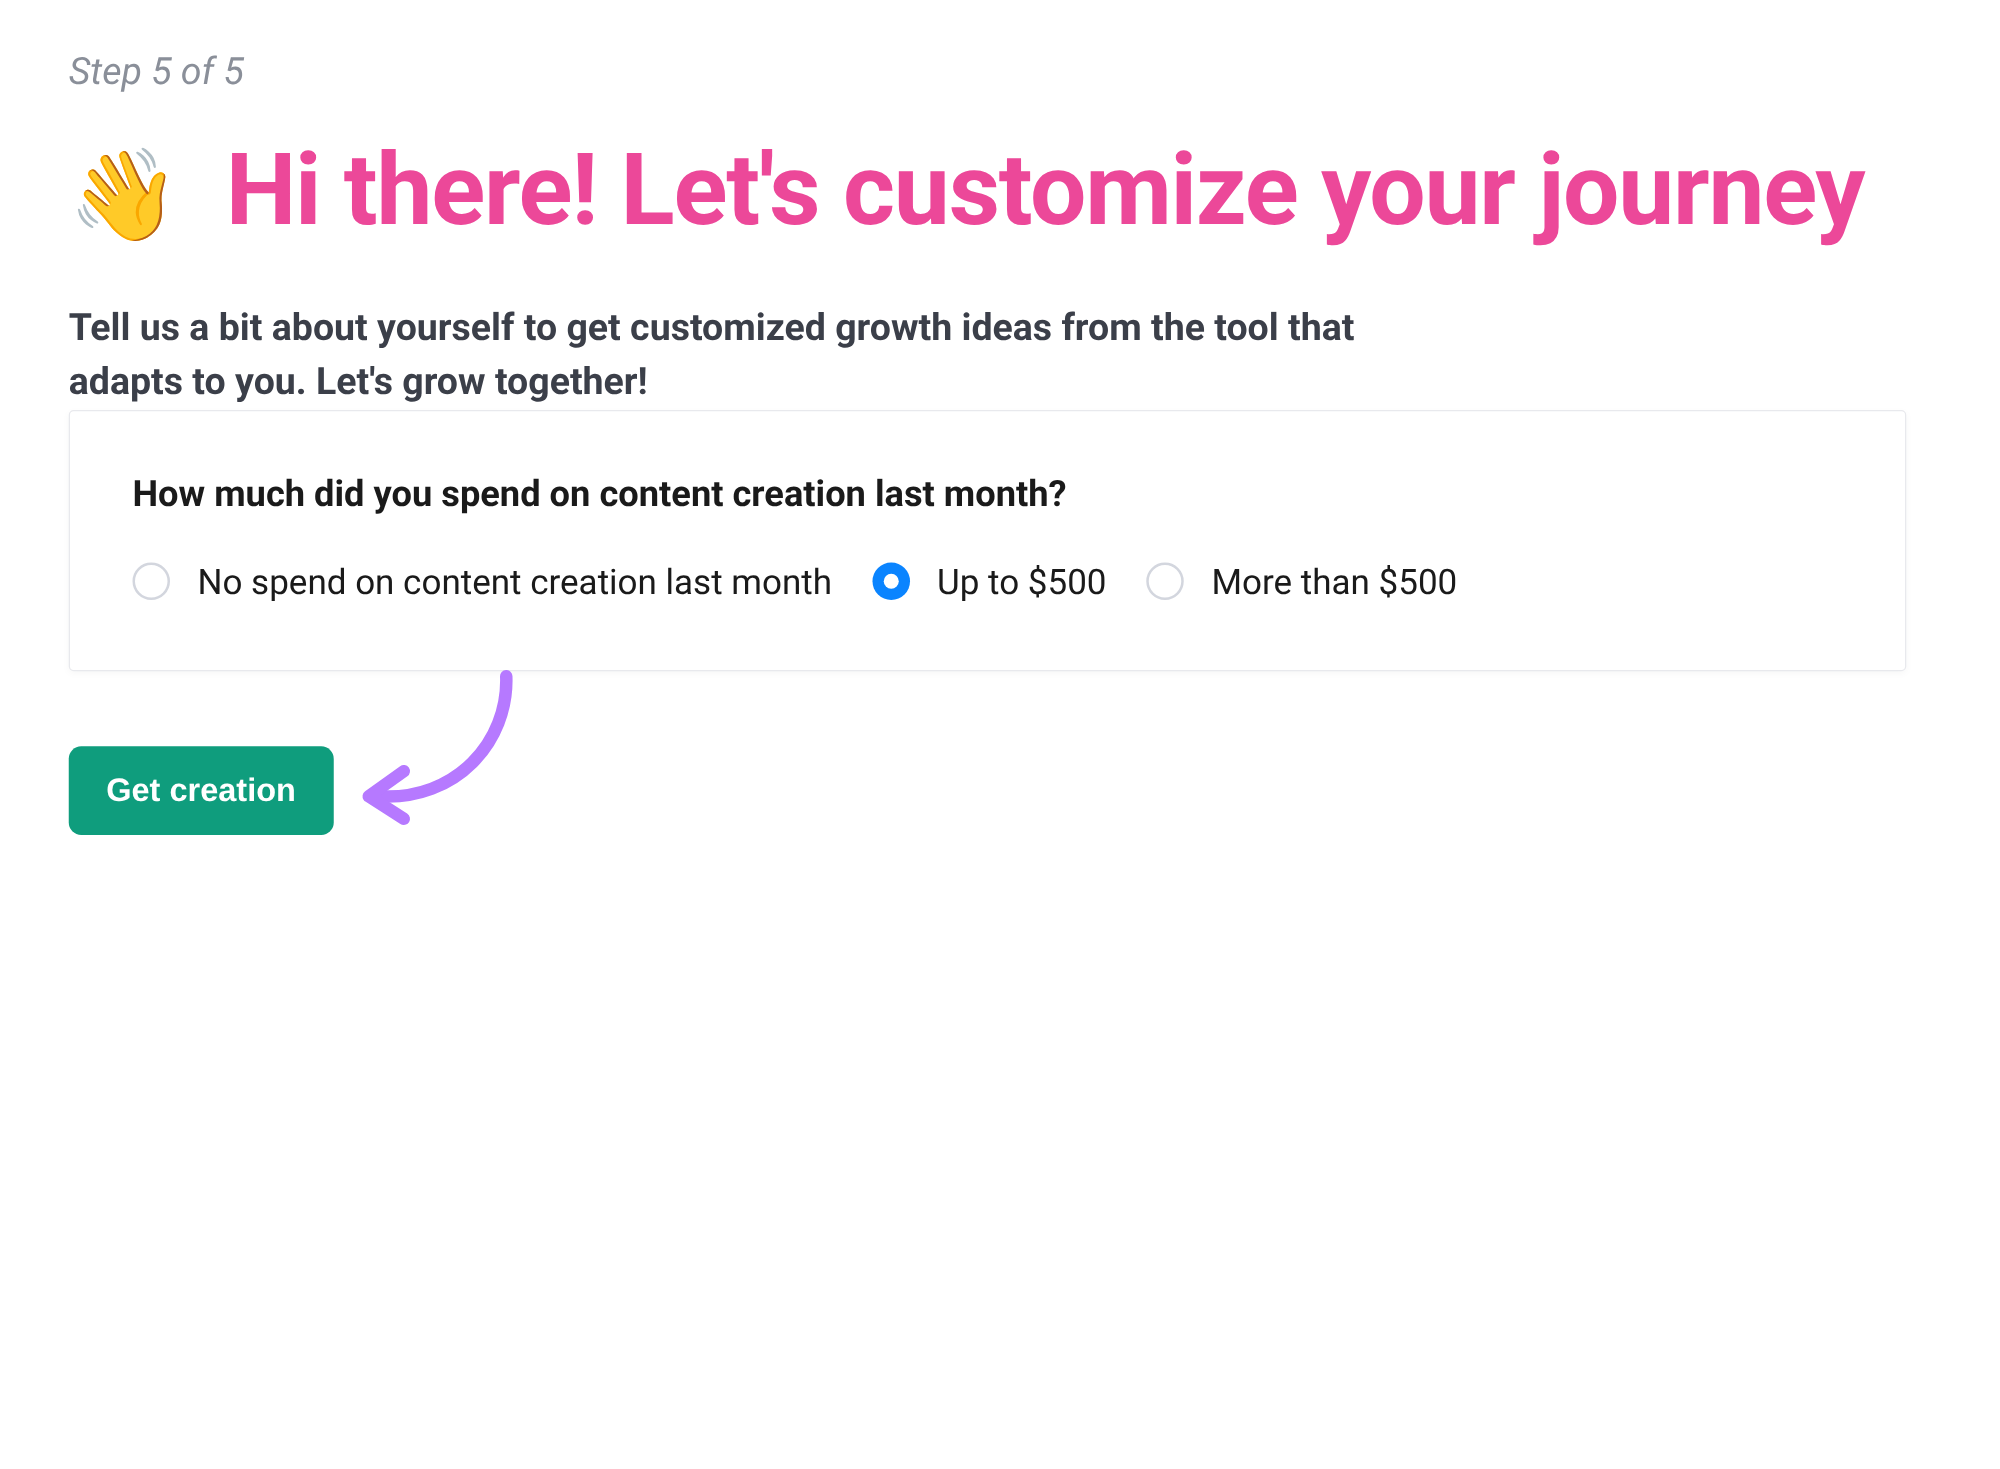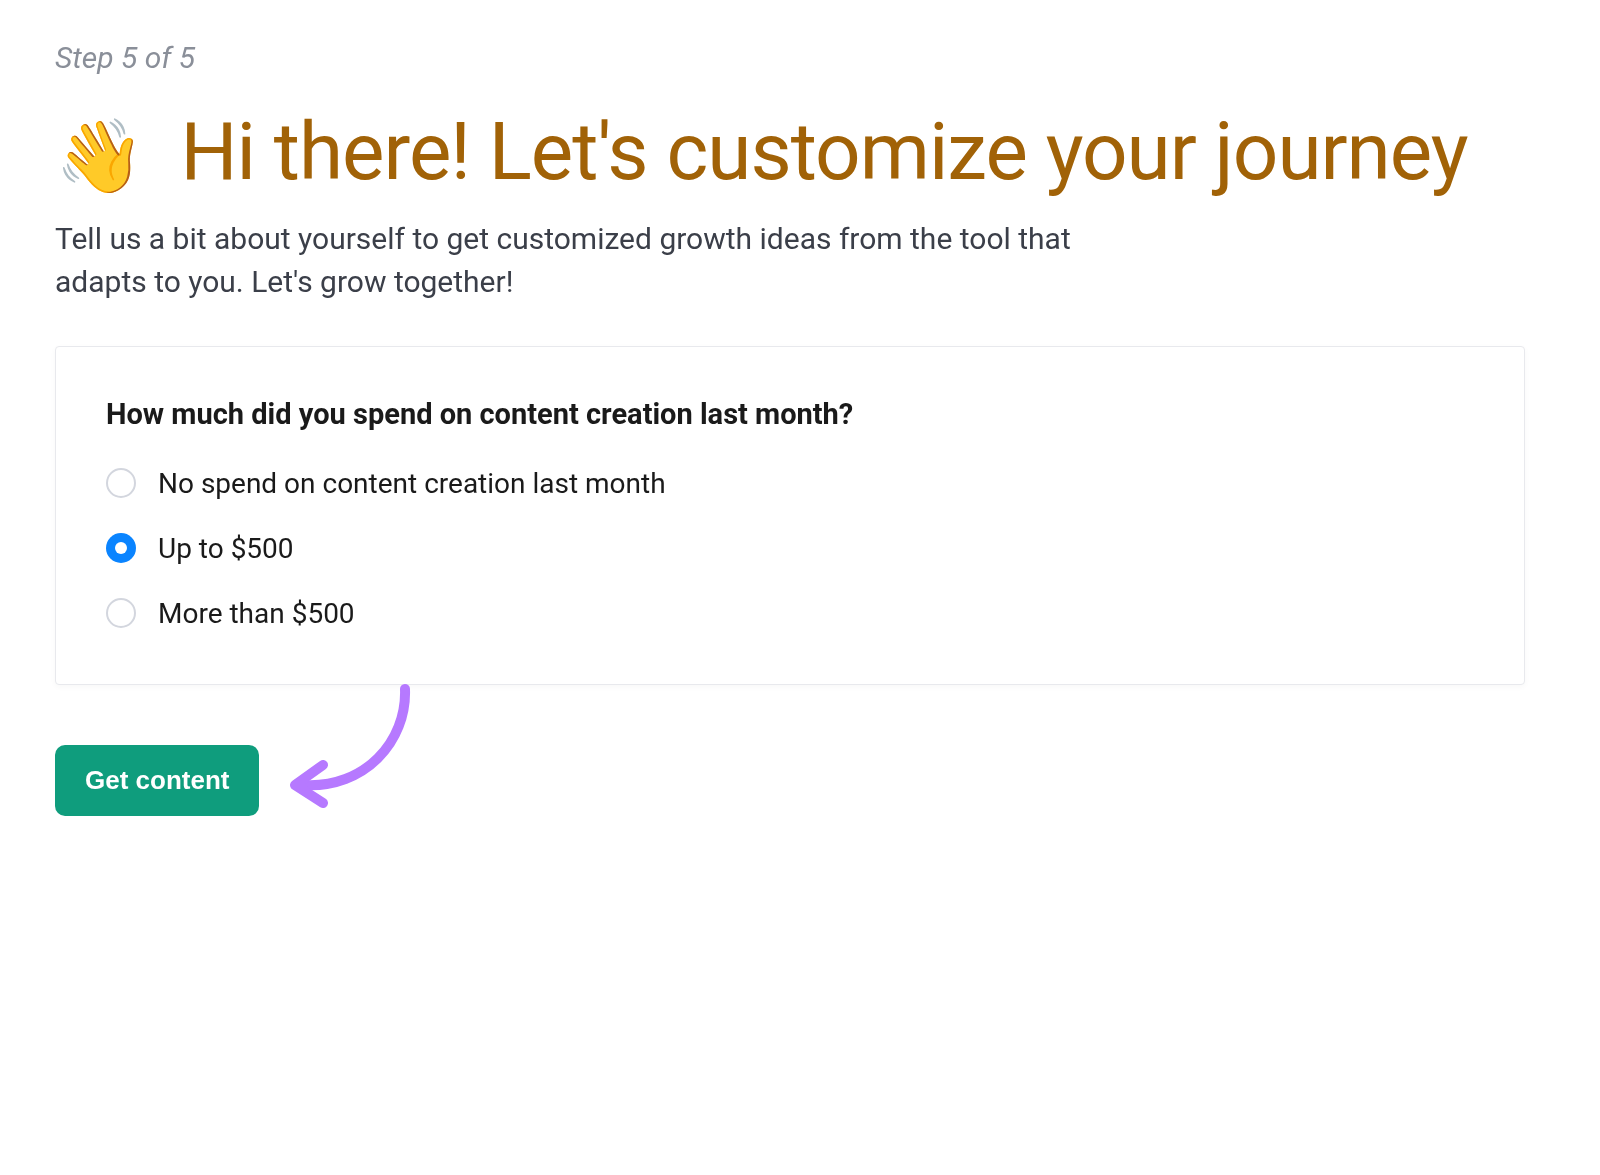--- a/index.html
+++ b/index.html
@@ -12,54 +12,53 @@
   }
   .step-indicator {
     font-size: 30px;
     color: #8a8f99;
     font-weight: 400;
     margin-bottom: 30px;
     font-style: italic;
   }
   .heading {
     font-size: 80px;
-    font-weight: 400;
+    font-weight: 700;
     line-height: 1.18;
-    color: #a16207;
+    color: #ec4899;
     letter-spacing: -1px;
-    margin-bottom: 18px;
+    margin-bottom: 42px;
   }
   .wave-emoji {
     font-size: 72px;
     vertical-align: middle;
     margin-right: 18px;
   }
   .subheading {
     font-size: 30px;
-    font-weight: 400;
+    font-weight: 700;
     color: #3b3f49;
     line-height: 1.42;
     max-width: 1050px;
-    margin-bottom: 42px;
   }
   .card {
     background: #ffffff;
     border: 1px solid #e8e9ed;
     border-radius: 4px;
     padding: 50px 50px 54px 50px;
     max-width: 1470px;
     box-shadow: 0 2px 6px rgba(0,0,0,0.03);
   }
   .question {
     font-size: 29px;
     font-weight: 700;
     color: #1a1a1a;
     margin-bottom: 36px;
   }
-  .options { display: flex; flex-direction: column; gap: 32px; }
+  .options { display: flex; gap: 32px; }
   .option {
     display: flex;
     align-items: center;
     gap: 22px;
     cursor: pointer;
   }
   .radio {
     width: 30px;
     height: 30px;
     border: 2px solid #d3d6de;
@@ -139,14 +138,14 @@
     </label>
 
   </div>
 </div>
 
 <div class="footer-area">
   <svg class="arrow-annotation" width="170" height="140" viewBox="0 0 170 140">
     <path d="M120,8 C122,60 80,108 18,104" stroke="#b679ff" stroke-width="10" fill="none" stroke-linecap="round"></path>
     <path d="M38,84 L10,104 L38,122" stroke="#b679ff" stroke-width="10" fill="none" stroke-linecap="round" stroke-linejoin="round"></path>
   </svg>
-  <button class="get-started-btn">Get content</button>
+  <button class="get-started-btn">Get creation</button>
 </div>
 
 </body></html>

